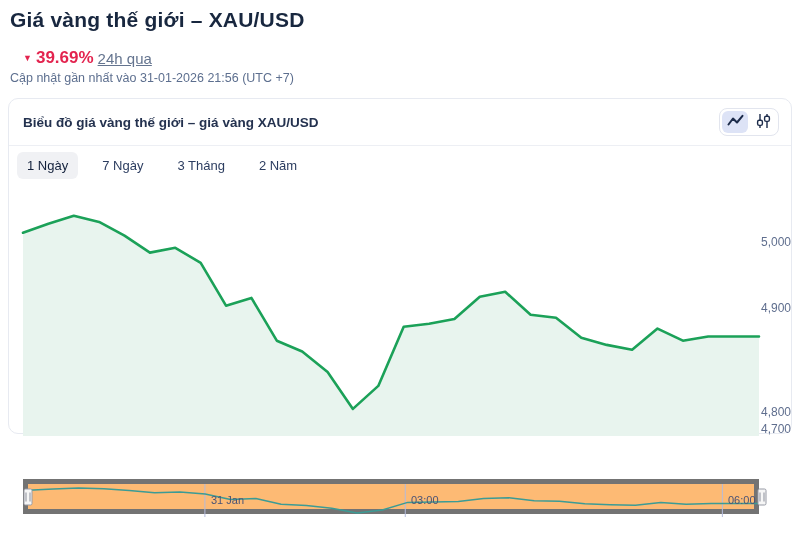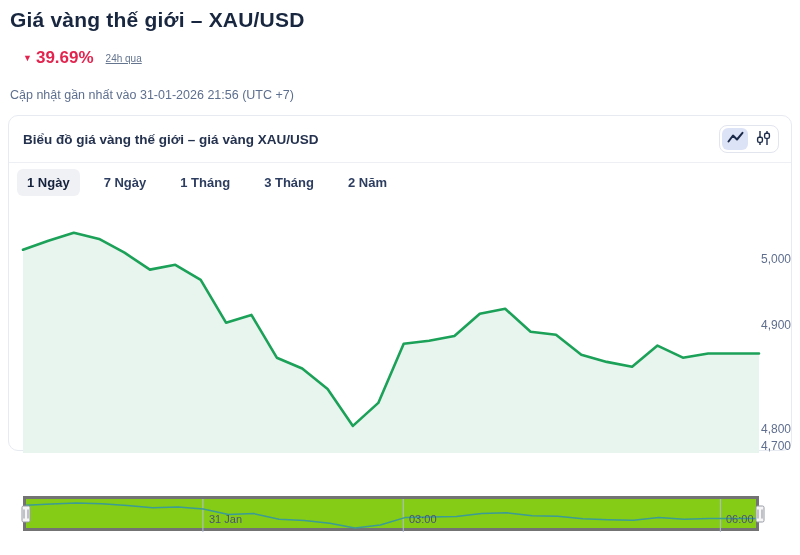--- a/index.html
+++ b/index.html
@@ -8,47 +8,47 @@
     width:800px; height:555px; background:#ffffff; overflow:hidden;
     font-family:"Liberation Sans", sans-serif; color:#1b2a4a;
   }
   .header { padding:6px 10px 0 10px; }
   .page-title { font-size:21px; font-weight:bold; margin:2px 0 16px 0; color:#18273f; letter-spacing:.2px; }
   .price-row { display:flex; align-items:center; margin-top:16px; }
   .price { font-size:31px; font-weight:bold; color:#18273f; letter-spacing:.5px; }
   .change { display:flex; align-items:baseline; margin-left:13px; color:#e3244f; font-weight:bold; }
   .change .arrow { font-size:9px; margin-right:4px; position:relative; top:-2px; }
   .change .pct { font-size:17px; }
-  .period { margin-left:12px; font-size:10px; color:#64748f;text-decoration:underline; }
-  .updated { margin-top:20px; font-size:12.5px; color:#5d6f8f; }
+  .period { margin-left:4px; font-size:15px; color:#64748f;text-decoration:underline; }
+  .updated { margin-top:3px; font-size:12.5px; color:#5d6f8f; }
 
   .card {
     margin:13px 8px 0 8px; width:784px; height:336px;
     border:1px solid #e7eaf1; border-radius:10px; background:#fff;
   }
   .card-head {
     height:47px; display:flex; align-items:center; justify-content:space-between;
     padding:0 12px 0 14px; border-bottom:1px solid #edeff4;
   }
   .card-title { font-size:13.5px; font-weight:bold; color:#24324f; }
   .toggle-group { display:flex; align-items:center; gap:2px; border:1px solid #e2e5ee; border-radius:8px; padding:2px; background:#fff; }
   .toggle-btn { width:26px; height:22px; display:flex; align-items:center; justify-content:center; border:none; background:transparent; border-radius:6px; cursor:pointer; padding:0; }
   .toggle-btn.active { background:#dde3f6; }
 
   .tabs { display:flex; align-items:center; gap:14px; padding:6px 8px 5px 8px; }
-  .tab { font-size:13px; font-weight:bold; color:#2c3d60; background:transparent; border:none; border-radius:6px; padding:6px 10px; cursor:pointer; font-family:inherit; }
+  .tab { font-size:13px; font-weight:normal; color:#2c3d60; background:transparent; border:none; border-radius:6px; padding:6px 10px; cursor:pointer; font-family:inherit; }
   .tab.active { background:#f0f1f4; color:#13213c; }
 
   .chart-area { position:relative; width:784px; height:252px; }
   .chart-area svg { position:absolute; left:0; top:0; }
   .y-label { position:absolute; left:752px; transform:translateY(-50%); font-size:12px; color:#5f6e8e; white-space:nowrap; }
 
   .navigator {
     position:relative; margin:43px 0 0 14px; width:736px; height:35px;
-    background:#84cc16; border:3px solid #737373;
+    background:#fdba74; border:5px solid #737373;
   }
   .navigator svg { position:absolute; left:0; top:0; }
   .nav-label { position:absolute; bottom:3px; font-size:11px; color:#4a5375; white-space:nowrap; }
   .nav-handle {
     position:absolute; top:50%; transform:translate(-50%,-50%); z-index:3;
     width:9px; height:17px; background:#f6f6f6; border:1px solid #979aa5; border-radius:2px;
   }
   .nav-handle::before {
     content:""; display:block; width:3px; height:9px; margin:3px auto 0 auto;
     border-left:1px solid #8a8d99; border-right:1px solid #8a8d99;
@@ -89,21 +89,20 @@
             <rect x="9.6" y="3.2" width="4.8" height="5.2" rx="1.6" fill="#ffffff" stroke="#1c2b4a" stroke-width="1.4"></rect>
           </svg>
         </span>
       </button>
     </div>
   </div>
 
   <div class="tabs">
     <button class="tab active">1 Ngày</button>
     <button class="tab">7 Ngày</button>
-    <button class="tab">1 Tháng</button>
     <button class="tab">3 Tháng</button>
     <button class="tab">2 Năm</button>
   </div>
 
   <div class="chart-area">
     <svg id="main-svg" width="784" height="252" viewBox="0 0 784 252">
       <polygon id="main-fill" points="14,252 14.0,48.7 39.4,39.7 64.8,31.8 90.1,37.9 115.5,51.7 140.9,68.6 166.3,63.8 191.7,78.9 217.0,121.7 242.4,113.9 267.8,156.7 293.2,167.5 318.6,188.1 343.9,224.9 369.3,201.9 394.7,142.8 420.1,139.8 445.4,135.0 470.8,112.7 496.2,107.8 521.6,130.8 547.0,133.8 572.3,153.7 597.7,160.9 623.1,165.7 648.5,144.6 673.9,156.7 699.2,152.5 724.6,152.5 750.0,152.5 750,252" fill="#e8f4ee"></polygon>
       <polyline id="main-line" fill="none" stroke-width="2.6" stroke-linejoin="round" stroke-linecap="round" points="14.0,48.7 39.4,39.7 64.8,31.8 90.1,37.9 115.5,51.7 140.9,68.6 166.3,63.8 191.7,78.9 217.0,121.7 242.4,113.9 267.8,156.7 293.2,167.5 318.6,188.1 343.9,224.9 369.3,201.9 394.7,142.8 420.1,139.8 445.4,135.0 470.8,112.7 496.2,107.8 521.6,130.8 547.0,133.8 572.3,153.7 597.7,160.9 623.1,165.7 648.5,144.6 673.9,156.7 699.2,152.5 724.6,152.5 750.0,152.5" stroke="#1ba158"></polyline>
     </svg>
     <span class="y-label" style="top: 244.8px;">4,700</span>

